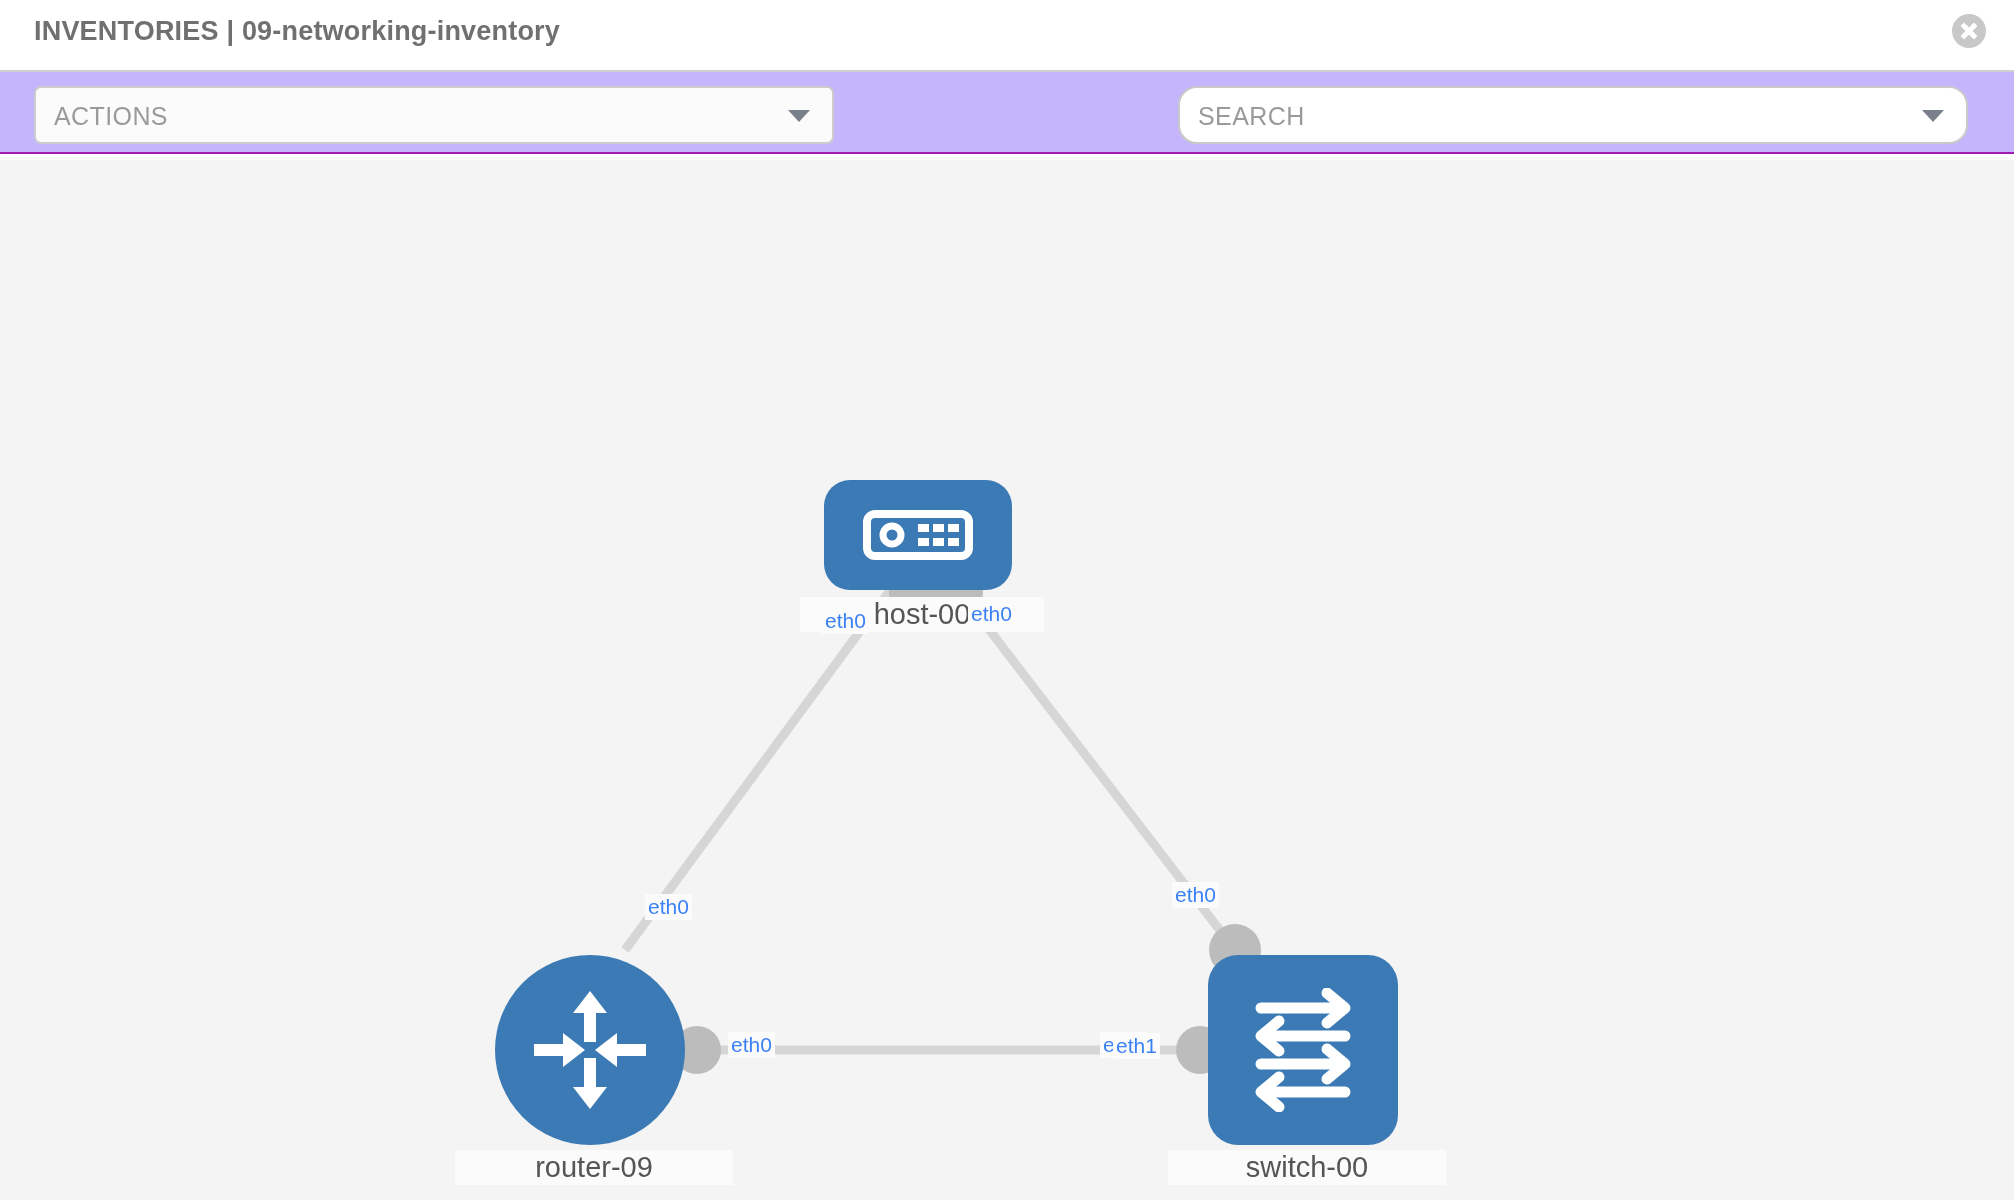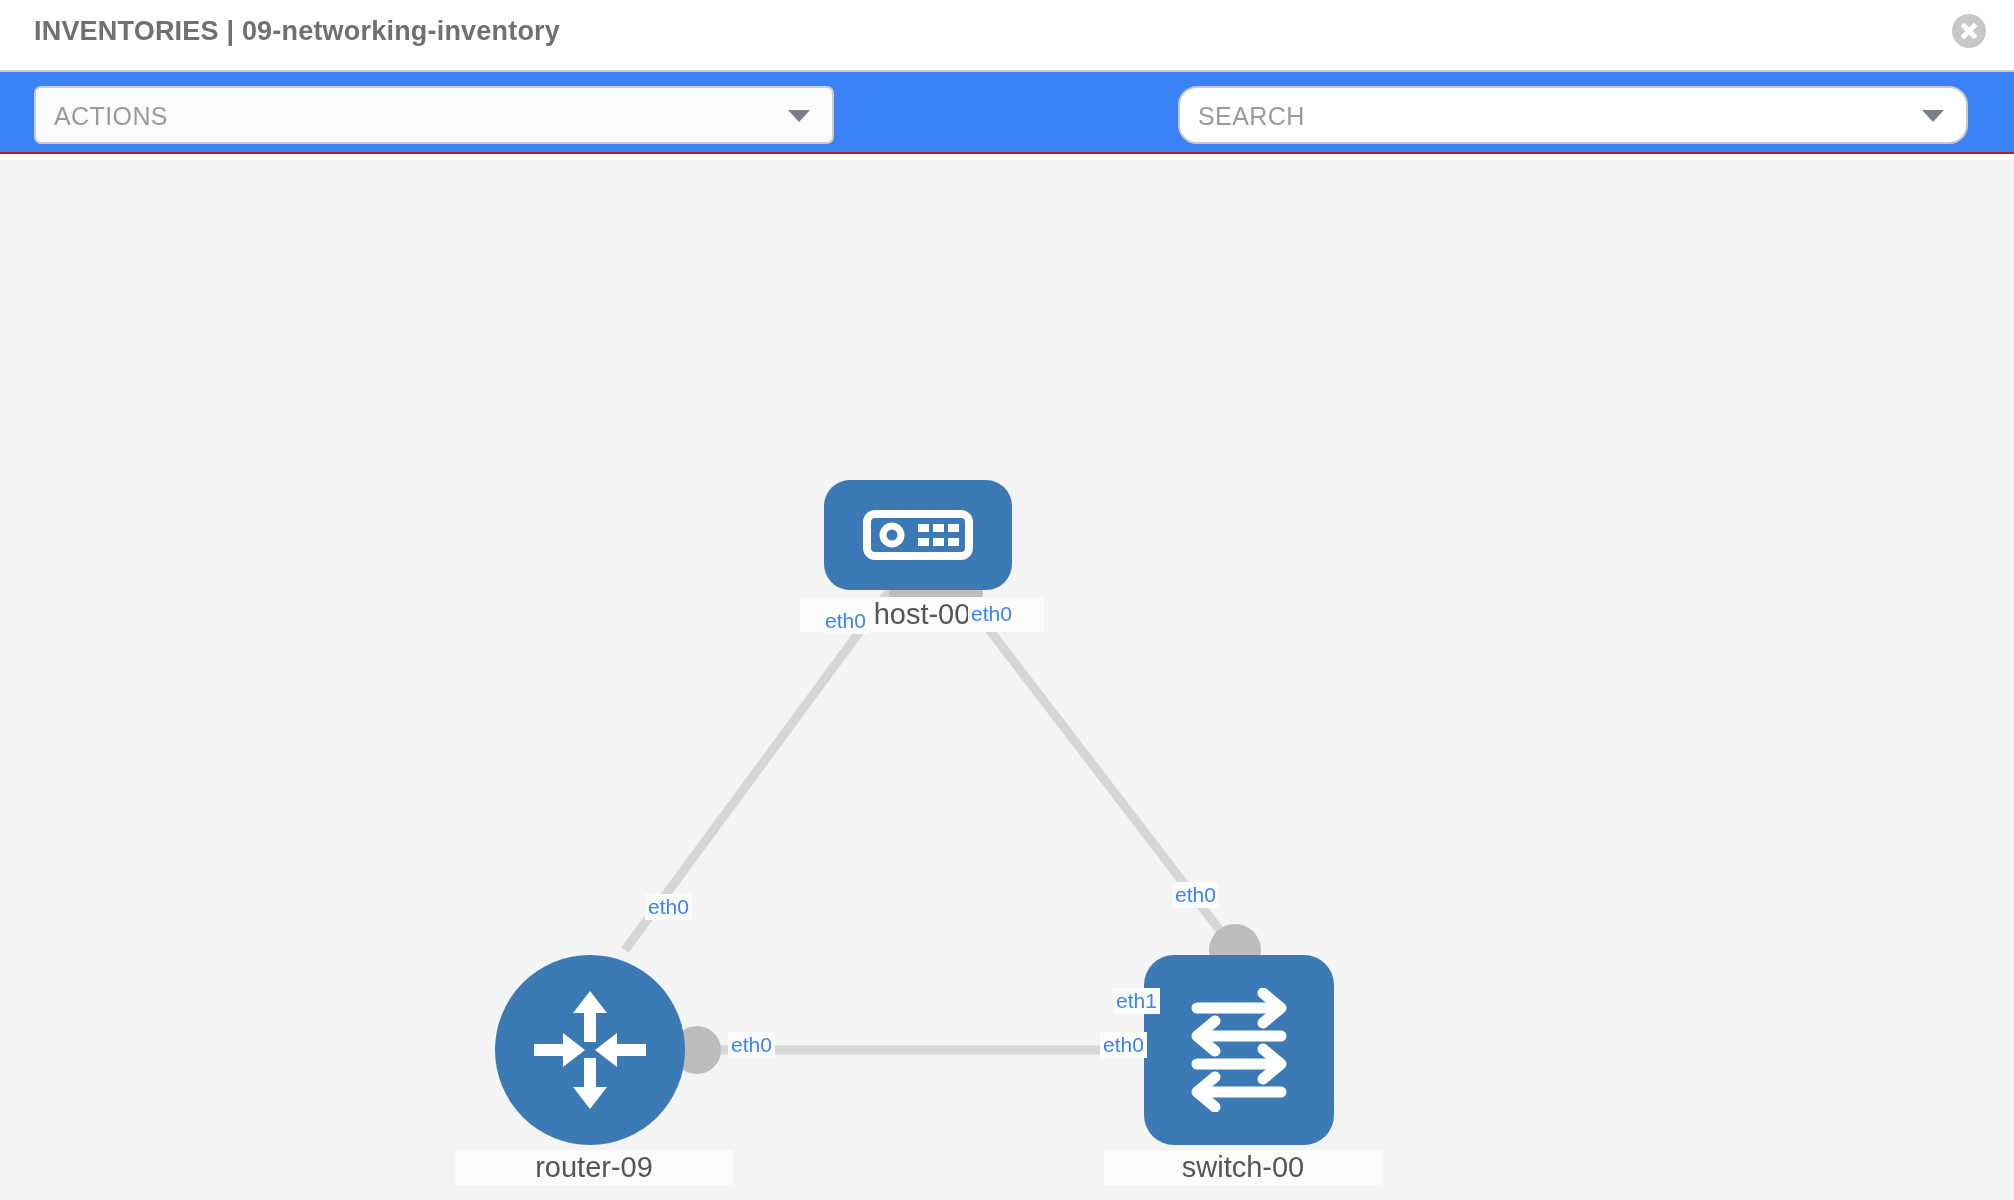--- a/index.html
+++ b/index.html
@@ -59,23 +59,23 @@
   }
   .close-btn .bar.b1 { transform: translate(-50%,-50%) rotate(45deg); }
   .close-btn .bar.b2 { transform: translate(-50%,-50%) rotate(-45deg); }
 
   
   .toolbar {
     position: absolute;
     left: 0; top: 70px;
     width: 2014px;
     height: 84px;
-    background: #3b82f6;
+    background: #c4b5fd;
     border-top: 2px solid #cfcfcf;
-    border-bottom: 2px solid #b91c1c;
+    border-bottom: 2px solid #a21caf;
     box-sizing: border-box;
   }
   .actions-select {
     position: absolute;
     left: 34px;
     top: 14px;
     width: 800px;
     height: 58px;
     background: #fbfbfb;
     border: 2px solid #cccccc;
@@ -359,21 +359,21 @@
 
             <path d="M58 63 L36 46 L36 57 L7 57 L7 69 L36 69 L36 80 Z"></path>
 
             <path d="M68 63 L90 80 L90 69 L119 69 L119 57 L90 57 L90 46 Z"></path>
           </g>
         </svg>
       </div>
       <div class="node-label" style="left:-40px; top:195px; width:270px;">router-09</div>
     </div>
 
-    <div class="node" id="node-switch" style="left:1144px; top:795px; width:190px; height:190px;">
+    <div class="node" id="node-switch" style="left:1208px; top:795px; width:190px; height:190px;">
       <div class="node-shape">
         <svg width="128" height="124" viewBox="0 0 128 124">
           <g fill="none" stroke="#ffffff" stroke-width="11" stroke-linecap="round" stroke-linejoin="round">
             <path d="M22 20 L104 20"></path>
             <path d="M88 5 L106 20 L88 35"></path>
             <path d="M106 48 L24 48"></path>
             <path d="M40 33 L22 48 L40 63"></path>
             <path d="M22 76 L104 76"></path>
             <path d="M88 61 L106 76 L88 91"></path>
             <path d="M106 104 L24 104"></path>
@@ -383,18 +383,18 @@
       </div>
       <div class="node-label" style="left:-40px; top:195px; width:270px;">switch-00</div>
     </div>
 
     <div class="edge-label" style="left:822px; top:448px;">eth0</div>
     <div class="edge-label" style="left:968px; top:441px;">eth0</div>
     <div class="edge-label" style="left:645px; top:734px;">eth0</div>
     <div class="edge-label" style="left:1172px; top:722px;">eth0</div>
     <div class="edge-label" style="left:728px; top:872px;">eth0</div>
     <div class="edge-label" style="left:1100px; top:872px;">eth0</div>
-    <div class="edge-label" style="left:1113px; top:828px;text-align:right;">eth1</div>
+    <div class="edge-label" style="left:1113px; top:873px;text-align:right;">eth1</div>
 
   </div>
 
 
 </div>
 
 </body></html>

